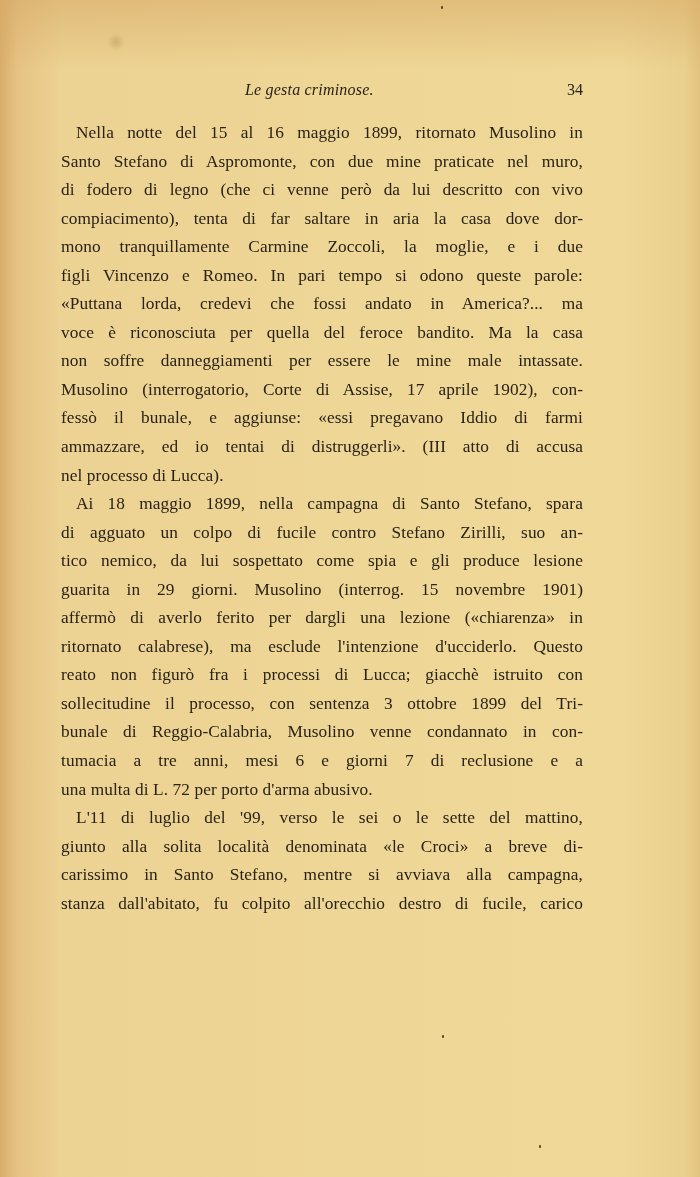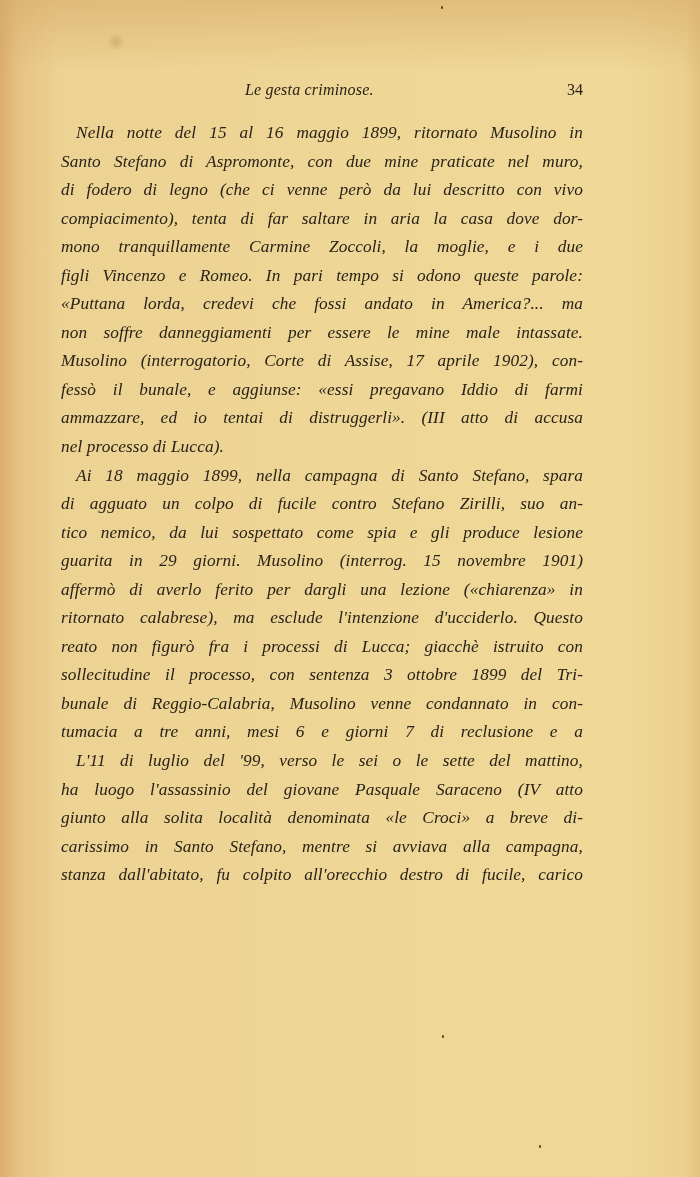--- a/index.html
+++ b/index.html
@@ -53,21 +53,20 @@
       font-size: 17.3px;
       line-height: 28.55px;
       letter-spacing: 0.1px;
     }
     .line {
       display: block;
       white-space: nowrap;
       text-align: justify;
       text-align-last: justify;
       height: 28.55px;
-      font-style: italic;
     }
     .line.indent {
       padding-left: 15px;
     }
     .line.last {
       text-align-last: left;
     }
     .speck {
       position: absolute;
       width: 2px; height: 3px;
@@ -92,41 +91,42 @@
   <div class="body-text">
 
     <div>
       <span class="line indent">Nella notte del 15 al 16 maggio 1899, ritornato Musolino in</span>
       <span class="line">Santo Stefano di Aspromonte, con due mine praticate nel muro,</span>
       <span class="line">di fodero di legno (che ci venne però da lui descritto con vivo</span>
       <span class="line">compiacimento), tenta di far saltare in aria la casa dove dor-</span>
       <span class="line">mono tranquillamente Carmine Zoccoli, la moglie, e i due</span>
       <span class="line">figli Vincenzo e Romeo. In pari tempo si odono queste parole:</span>
       <span class="line">«Puttana lorda, credevi che fossi andato in America?... ma</span>
+      <span class="line">voce è riconosciuta per quella del feroce bandito. Ma la casa</span>
       <span class="line">non soffre danneggiamenti per essere le mine male intassate.</span>
       <span class="line">Musolino (interrogatorio, Corte di Assise, 17 aprile 1902), con-</span>
       <span class="line">fessò il bunale, e aggiunse: «essi pregavano Iddio di farmi</span>
       <span class="line">ammazzare, ed io tentai di distruggerli». (III atto di accusa</span>
       <span class="line last">nel processo di Lucca).</span>
     </div>
 
     <div>
       <span class="line indent">Ai 18 maggio 1899, nella campagna di Santo Stefano, spara</span>
       <span class="line">di agguato un colpo di fucile contro Stefano Zirilli, suo an-</span>
       <span class="line">tico nemico, da lui sospettato come spia e gli produce lesione</span>
       <span class="line">guarita in 29 giorni. Musolino (interrog. 15 novembre 1901)</span>
       <span class="line">affermò di averlo ferito per dargli una lezione («chiarenza» in</span>
       <span class="line">ritornato calabrese), ma esclude l'intenzione d'ucciderlo. Questo</span>
       <span class="line">reato non figurò fra i processi di Lucca; giacchè istruito con</span>
       <span class="line">sollecitudine il processo, con sentenza 3 ottobre 1899 del Tri-</span>
       <span class="line">bunale di Reggio-Calabria, Musolino venne condannato in con-</span>
       <span class="line">tumacia a tre anni, mesi 6 e giorni 7 di reclusione e a</span>
+      <span class="line last">una multa di L. 72 per porto d'arma abusivo.</span>
     </div>
 
     <div>
       <span class="line indent">L'11 di luglio del '99, verso le sei o le sette del mattino,</span>
-      <span class="line">ha luogo l'assassinio del giovane Pasquale Saraceno (IV atto</span>
       <span class="line">giunto alla solita località denominata «le Croci» a breve di-</span>
       <span class="line">carissimo in Santo Stefano, mentre si avviava alla campagna,</span>
       <span class="line">stanza dall'abitato, fu colpito all'orecchio destro di fucile, carico</span>
     </div>
   </div>
 </div>
 
 </body></html>

